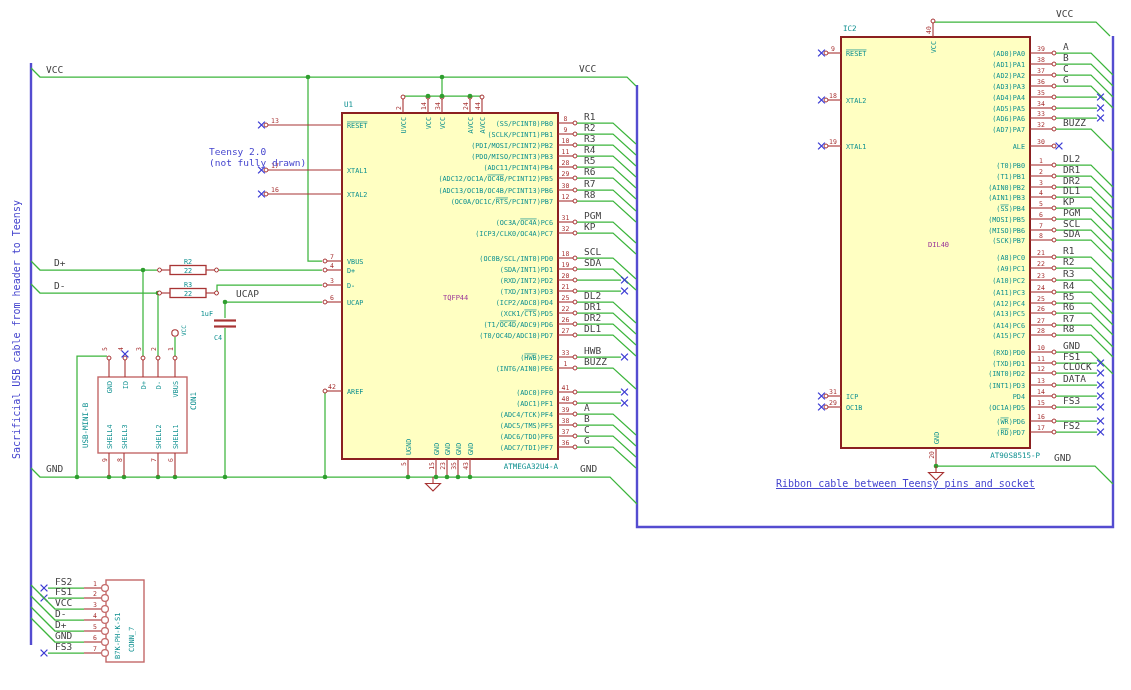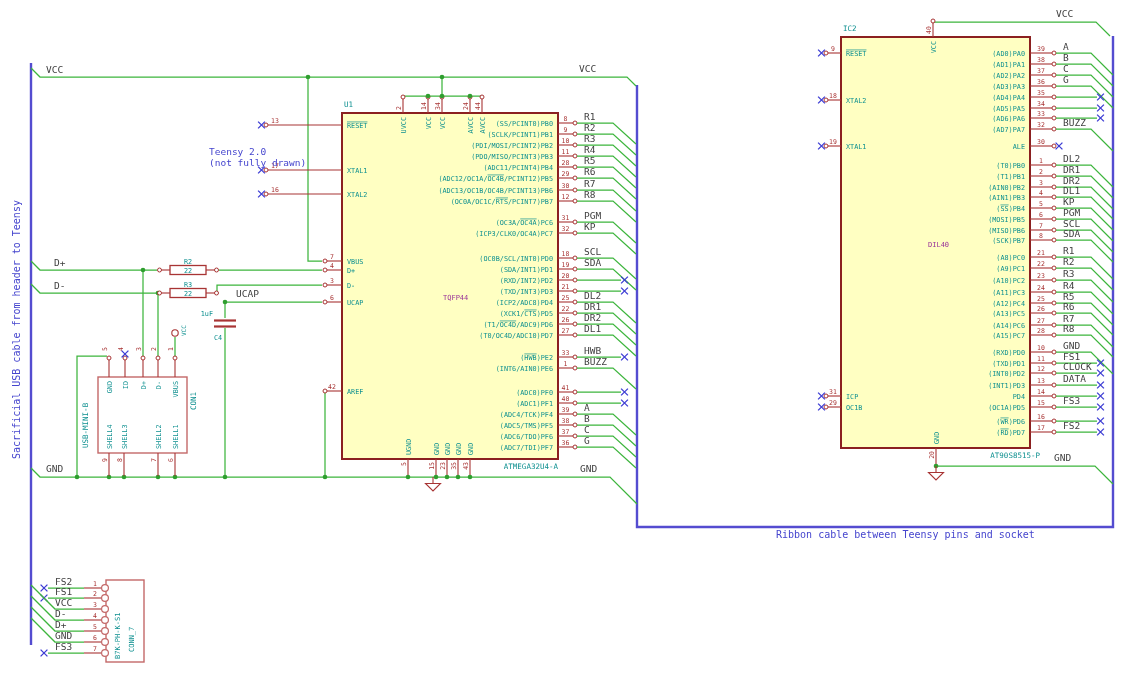--- a/index.html
+++ b/index.html
@@ -719,16 +719,16 @@
       <text font-size="9.5" fill="#3F3F3F" text-anchor="start" font-family="&quot;DejaVu Sans Mono&quot;, monospace" x="54" y="266"><tspan>D+</tspan></text>
       <text font-size="9.5" fill="#3F3F3F" text-anchor="start" font-family="&quot;DejaVu Sans Mono&quot;, monospace" x="54" y="289"><tspan>D-</tspan></text>
       <text font-size="9.5" fill="#3F3F3F" text-anchor="start" font-family="&quot;DejaVu Sans Mono&quot;, monospace" x="236" y="297"><tspan>UCAP</tspan></text>
       <text font-size="9.5" fill="#3F3F3F" text-anchor="start" font-family="&quot;DejaVu Sans Mono&quot;, monospace" x="1056" y="17"><tspan>VCC</tspan></text>
       <text font-size="9.5" fill="#3F3F3F" text-anchor="start" font-family="&quot;DejaVu Sans Mono&quot;, monospace" x="1054" y="461"><tspan>GND</tspan></text>
     </svg>
 
   <div class="note" id="note-teensy" style="left:209px;top:146px;"><span>Teensy 2.0</span>
 <span>(not fully drawn)</span></div>
 
-  <div class="note" id="note-ribbon" style="left:776px;top:529px;"><span>Ribbon cable between Teensy pins and socket</span></div>
+  <div class="note" id="note-ribbon" style="left:776px;top:478px;text-decoration:underline;"><span>Ribbon cable between Teensy pins and socket</span></div>
 
   <div class="note" id="note-side" style="left:-134px;top:324px;"><span>Sacrificial USB cable from header to Teensy</span></div>
 </div>
 
 </body></html>

